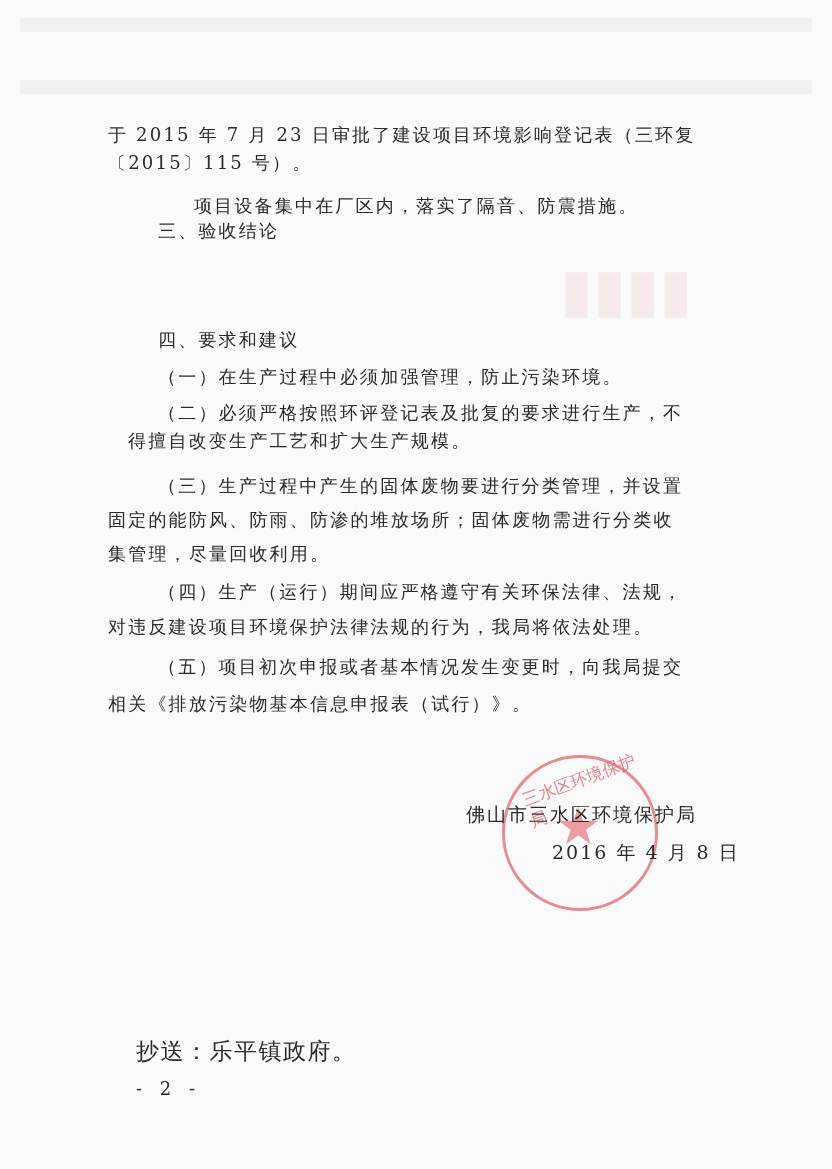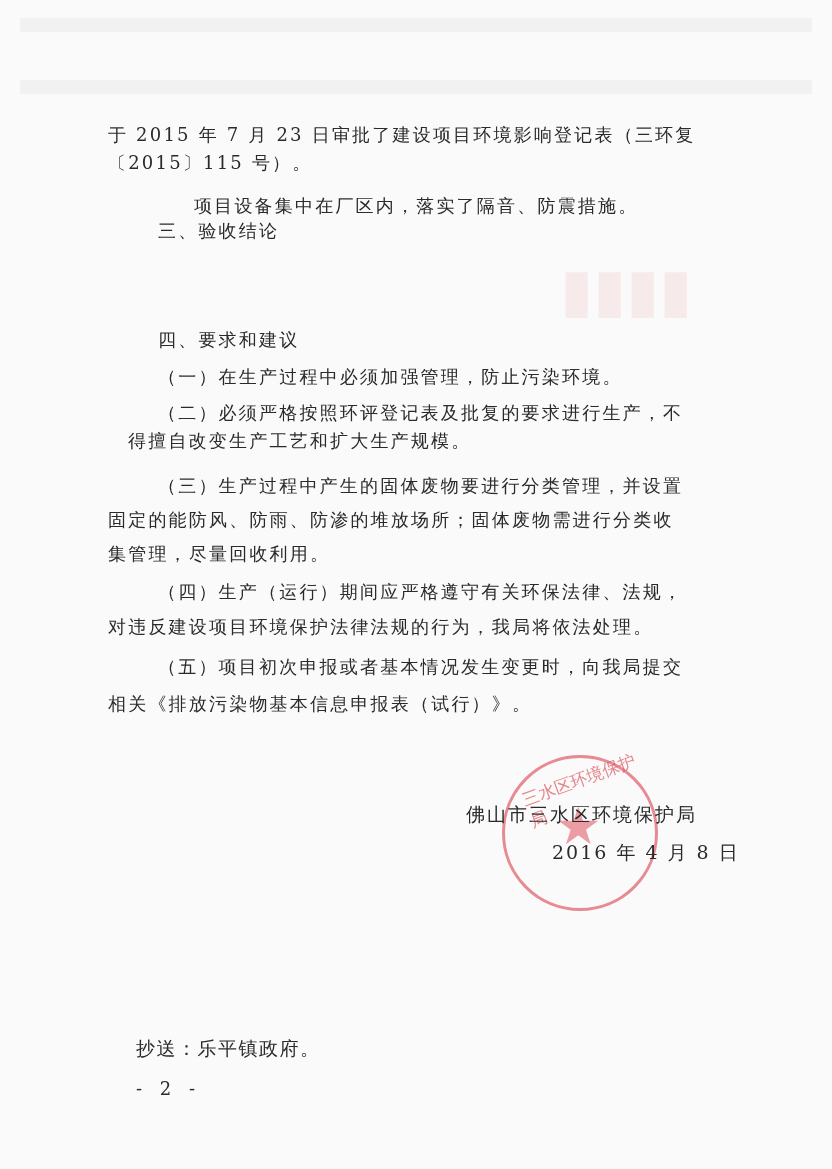--- a/index.html
+++ b/index.html
@@ -14,21 +14,21 @@
     .bleed-red { position: absolute; color: rgba(225,140,150,0.14); font-size: 60px; font-weight: bold; }
     .line { position: absolute; font-size: 18px; letter-spacing: 2.2px; white-space: nowrap; line-height: 26px; }
     .heading { font-family: "DejaVu Sans", "Liberation Sans", sans-serif; }
     .sig { position: absolute; font-size: 19px; letter-spacing: 2px; white-space: nowrap; }
     .seal {
       position: absolute; left: 502px; top: 755px; width: 150px; height: 150px;
       border: 3px solid rgba(220,80,90,0.65); border-radius: 50%;
     }
     .seal-text { position: absolute; font-size: 17px; color: rgba(220,80,90,0.7); }
     .seal-star { position: absolute; left: 50px; top: 38px; font-size: 52px; color: rgba(225,95,105,0.6); }
-    .cc { position: absolute; font-size: 19px; letter-spacing: 1.5px; }
+    .cc { position: absolute; font-size: 23px; letter-spacing: 1.5px; }
     .pageno { position: absolute; font-size: 18px; letter-spacing: 6px; }
   </style>
 </head>
 <body>
 
 <div class="page">
   <div class="bleed" style="top:18px"></div>
   <div class="bleed" style="top:80px"></div>
   <div class="bleed-red" style="left:560px; top:255px;">▮▮▮▮</div>
 

